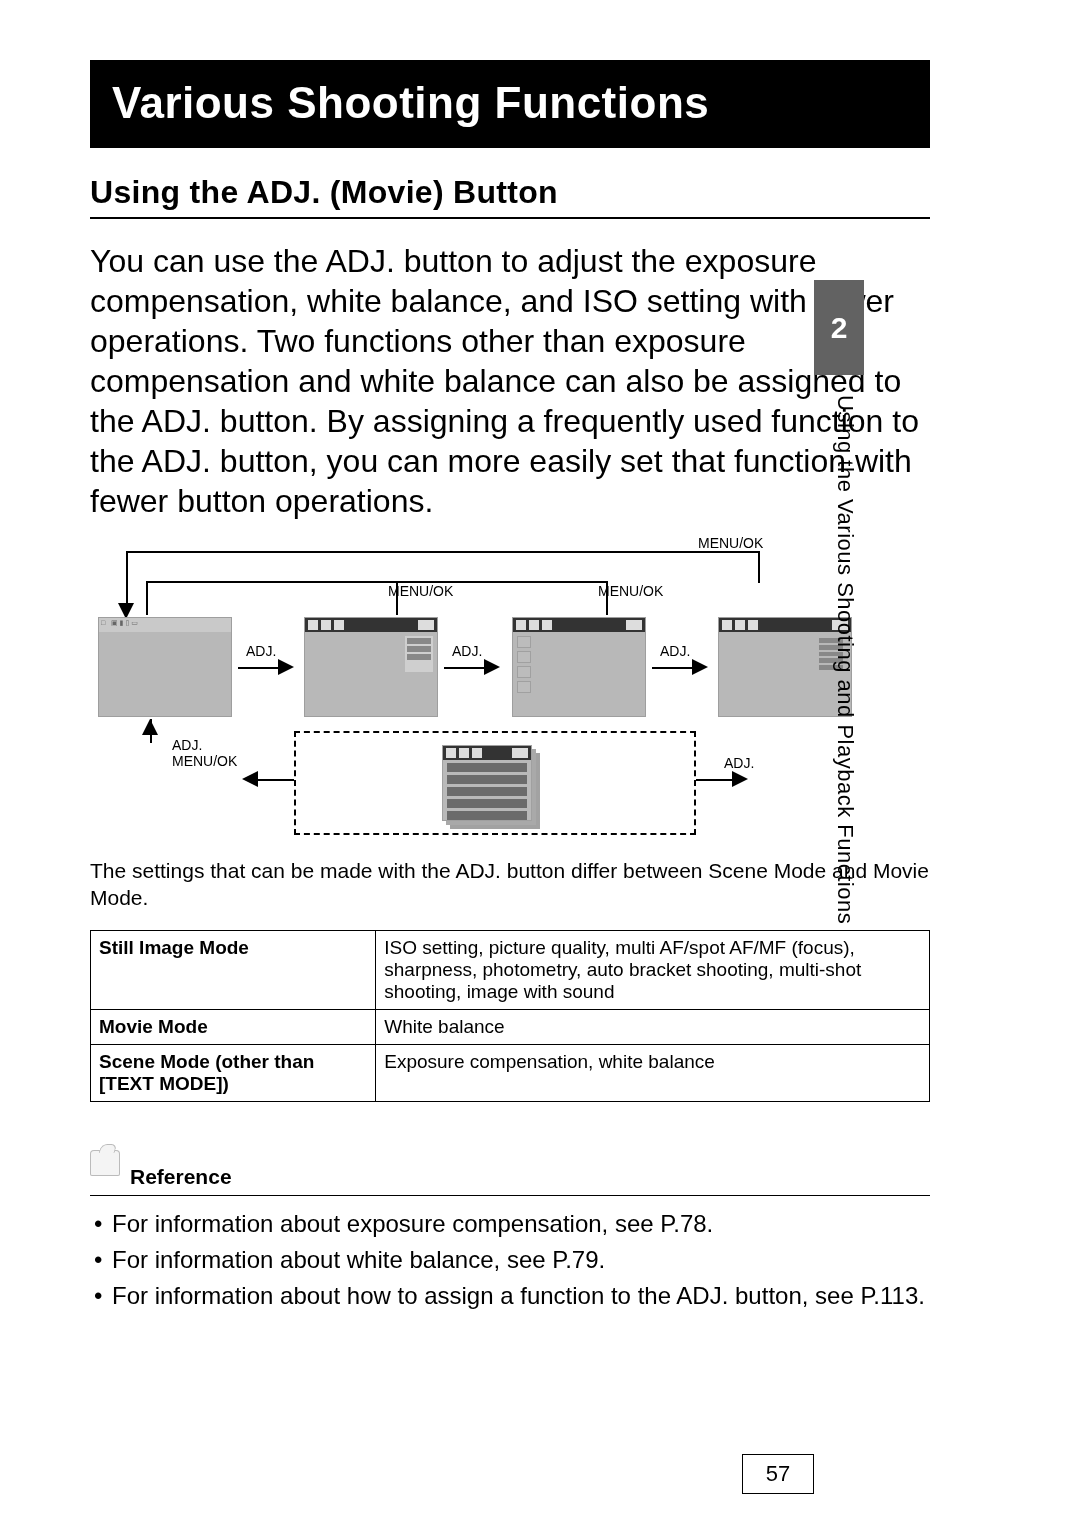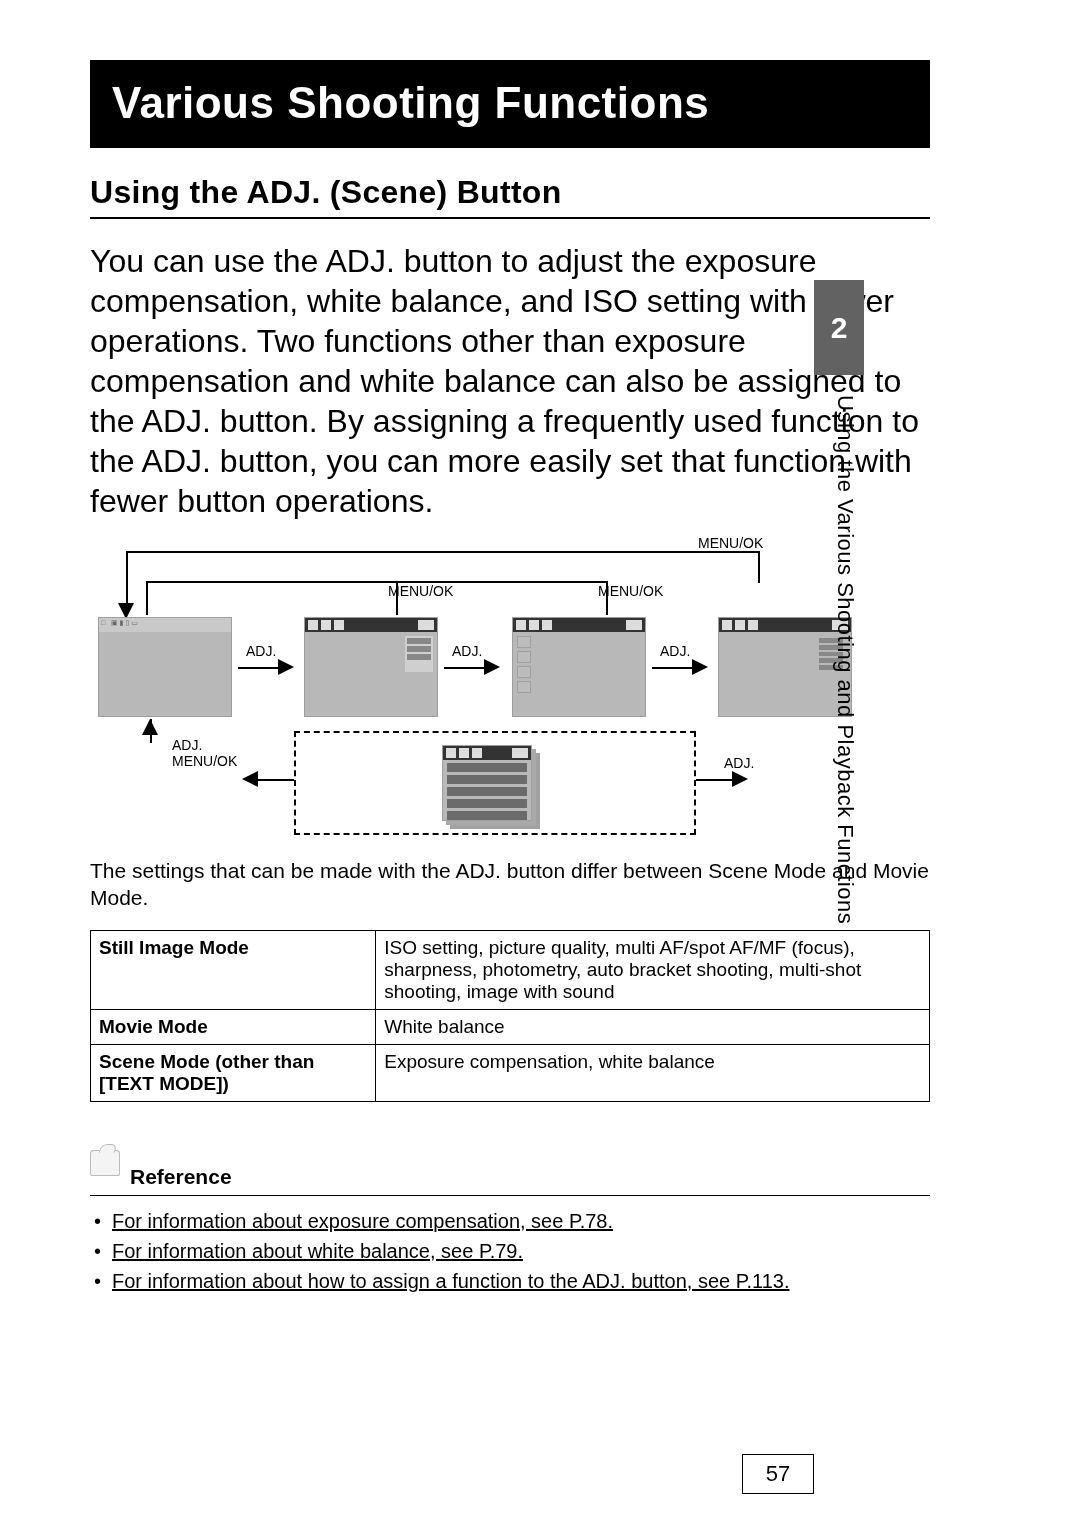--- a/index.html
+++ b/index.html
@@ -126,26 +126,25 @@
     border:1px solid #bbb; border-bottom:none; background:#f4f4f4; border-radius: 6px 6px 0 0;
     transform: skewX(-18deg);
   }
   .ref-heading {
     font-size: 21px;
     font-weight: 700;
     margin-top: 27px;
   }
   .ref-list { margin-top: 10px; padding-left: 4px; }
   .ref-list li {
-    font-size: 20px;
+    font-size: 24px;
     list-style: none;
     position: relative;
     padding-left: 18px;
     line-height: 1.5;
-    text-decoration: underline;
   }
   .ref-list li::before {
     content: "•";
     position: absolute; left: 0; top: 0;
   }
   .side-tab {
     position: absolute;
     top: 280px;
     right: 20px;
     width: 50px;
@@ -180,21 +179,21 @@
   }
   .content-col { width: 840px; }
 </style>
 </head>
 <body>
 
 <div class="page">
   <div class="content-col">
     <div class="chapter-title">Various Shooting Functions</div>
 
-    <div class="section-heading">Using the ADJ. (Scene) Button</div>
+    <div class="section-heading">Using the ADJ. (Movie) Button</div>
 
     <p class="body-text">You can use the ADJ. button to adjust the exposure compensation, white balance, and ISO setting with fewer operations. Two functions other than exposure compensation and white balance can also be assigned to the ADJ. button. By assigning a frequently used function to the ADJ. button, you can more easily set that function with fewer button operations.</p>
 
     <div class="diagram-area">
 
       <div class="arrow-stem-h" style="left:28px; top:10px; width:632px;"></div>
       <div class="arrow-stem-v" style="left:660px; top:10px; height:32px;"></div>
       <div class="arrow-stem-v" style="left:28px; top:10px; height:56px;"></div>
       <div class="arrow-d" style="left:20px; top:62px;"></div>
       <span class="diag-label" style="left:600px; top:-6px;">MENU/OK</span>

